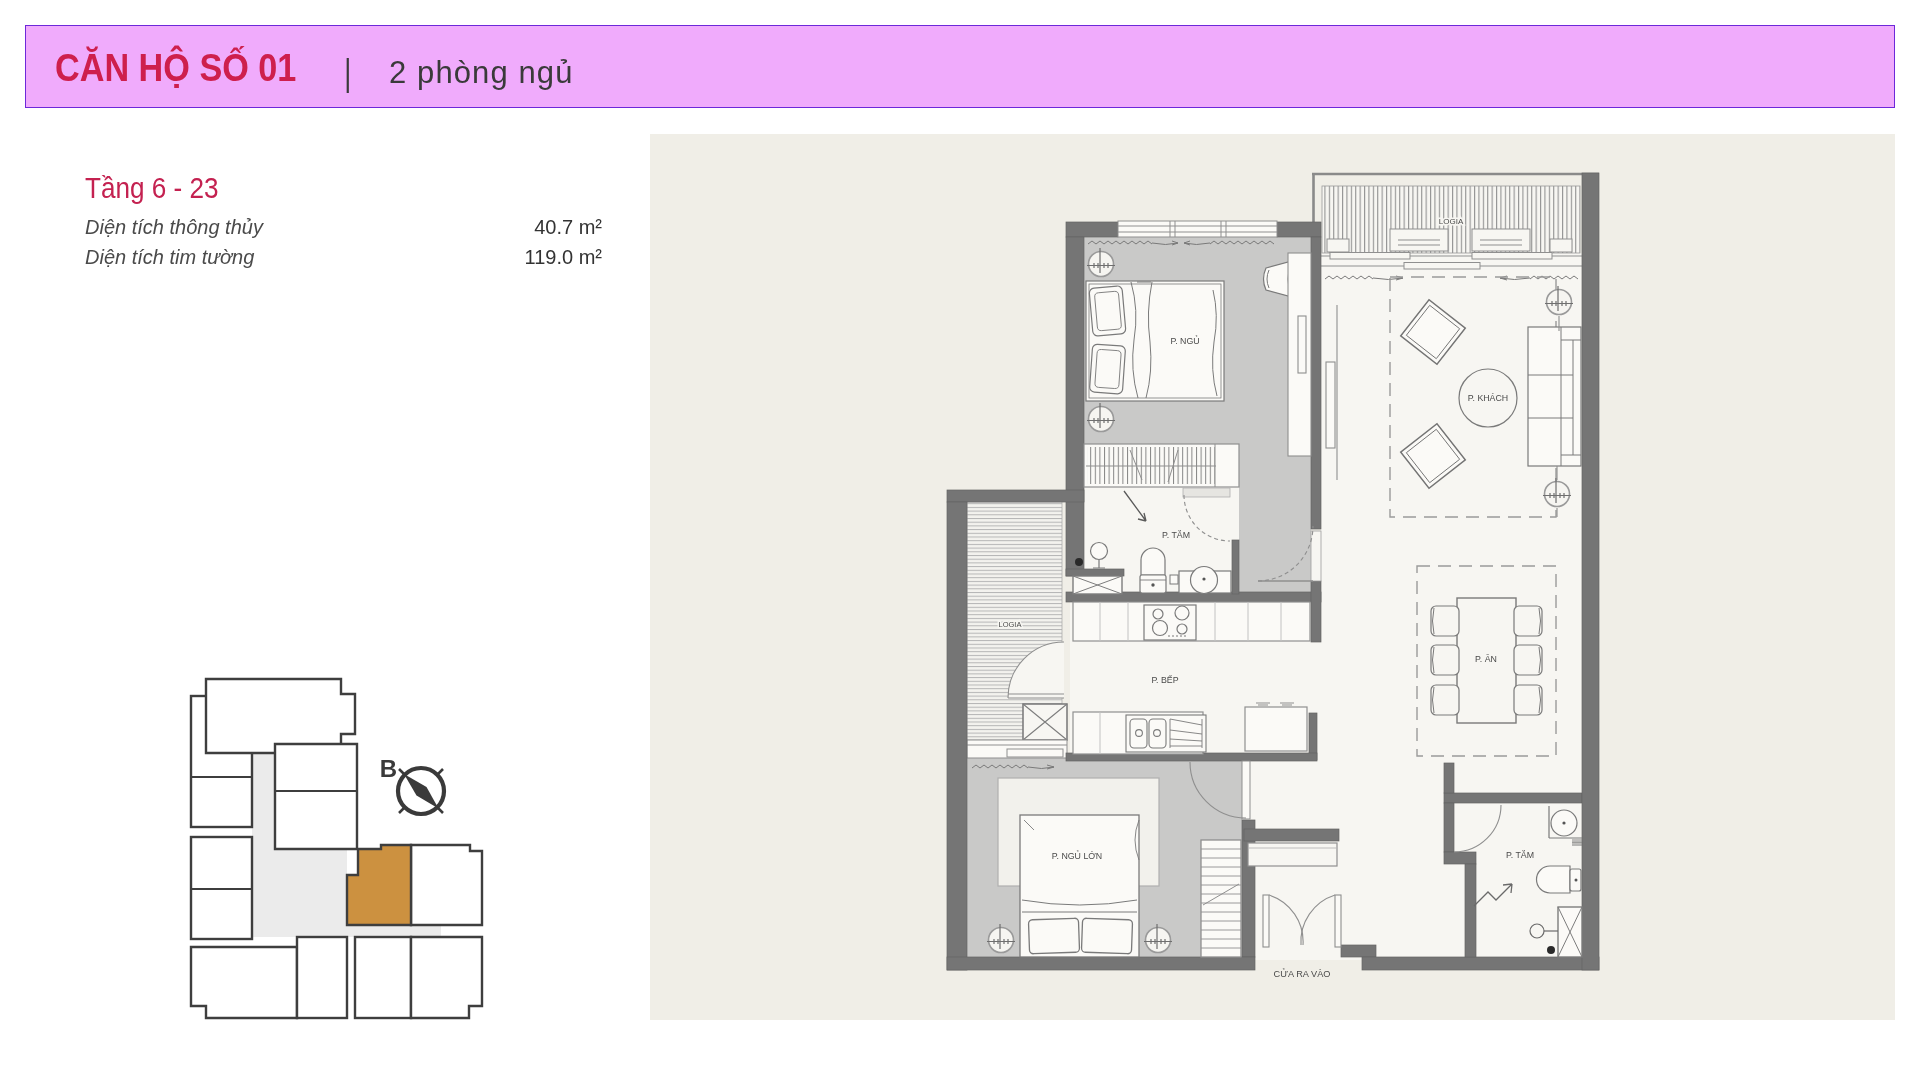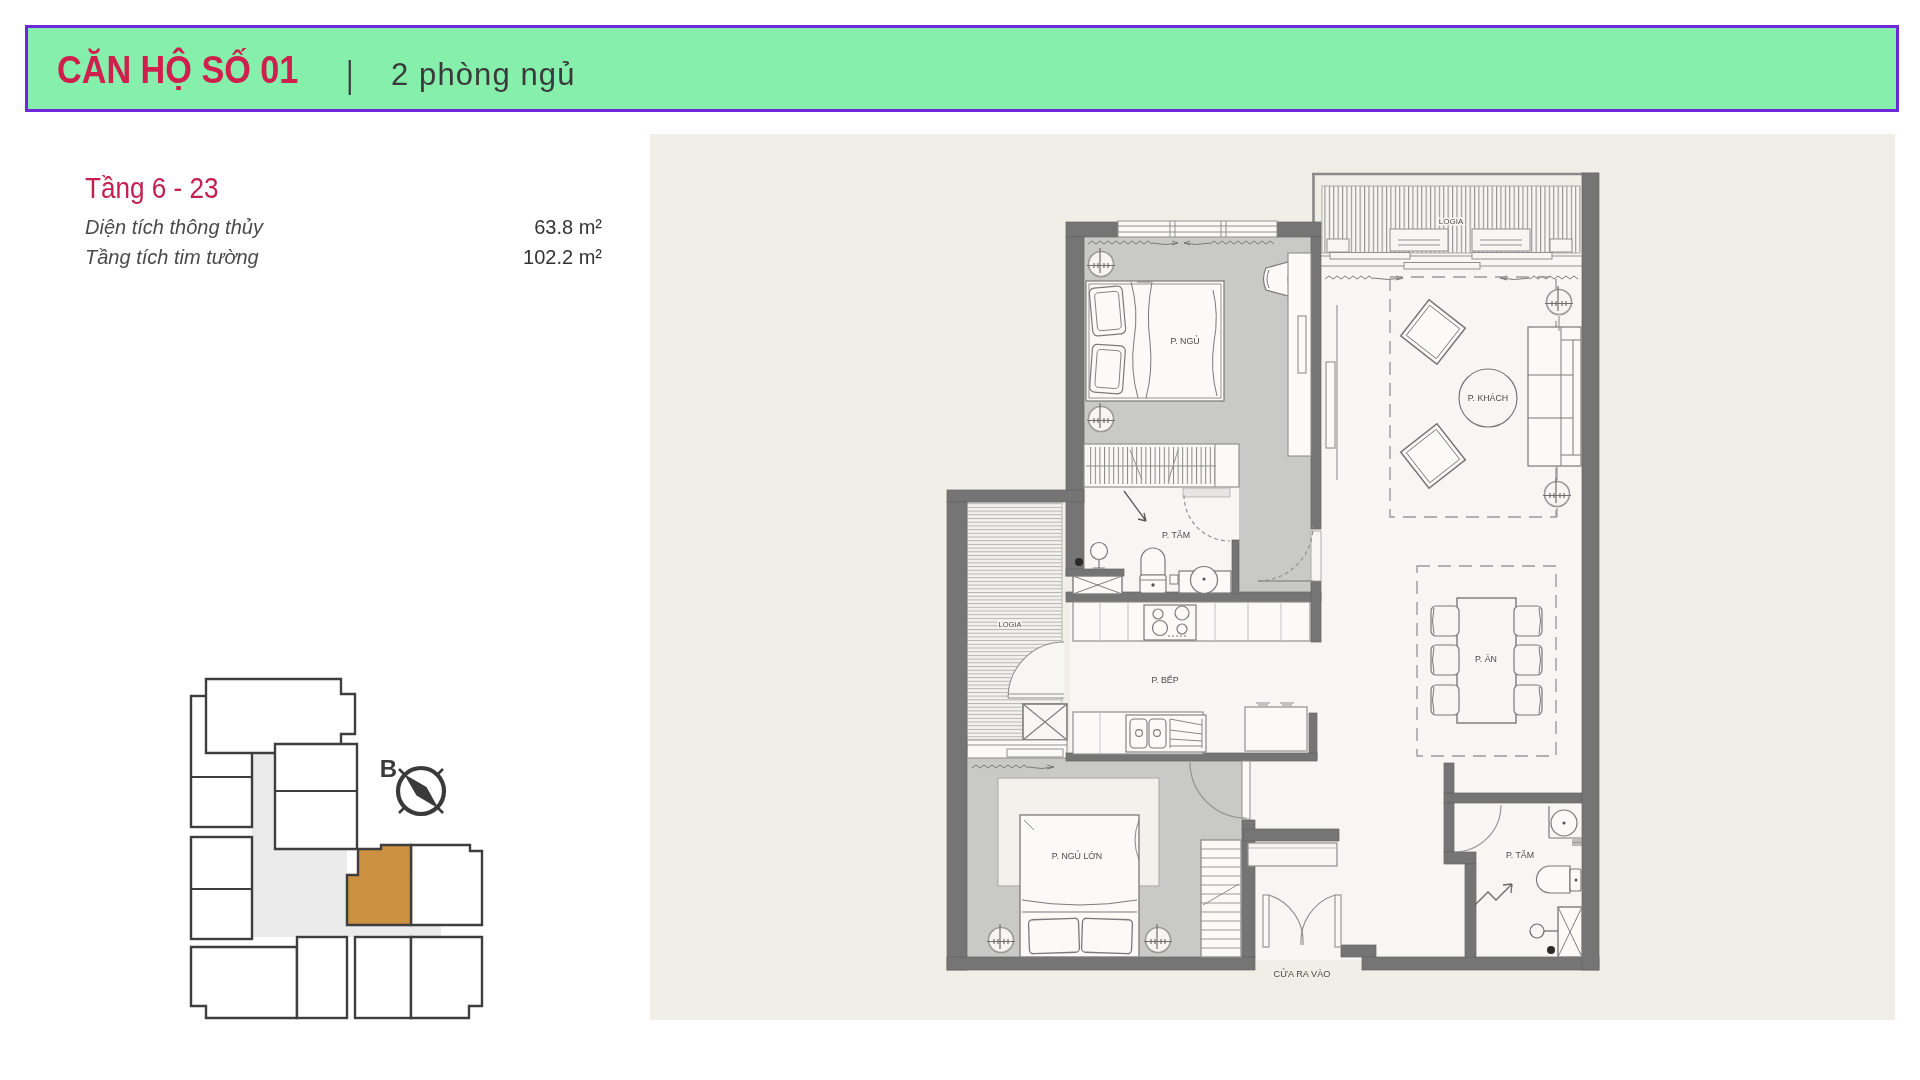--- a/index.html
+++ b/index.html
@@ -1,17 +1,17 @@
 <!DOCTYPE html>
 <html><head>
 <meta charset="utf-8">
 <style>
   html,body{margin:0;padding:0;}
   body{width:1920px;height:1080px;background:#ffffff;font-family:"Liberation Sans", sans-serif;position:relative;overflow:hidden;}
-  .hdr{position:absolute;left:25px;top:25px;width:1868px;height:81px;background:#86efac;border:3px solid #6d28d9;}
+  .hdr{position:absolute;left:25px;top:25px;width:1868px;height:81px;background:#f0abfc;border:1px solid #6d28d9;}
   .hdr .t1{position:absolute;left:29px;top:21px;font-size:38px;font-weight:bold;color:#ce1f4d;transform:scaleX(0.9);transform-origin:0 50%;white-space:nowrap;}
   .hdr .sep{position:absolute;left:317px;top:26px;font-size:36px;color:#3a3a3a;font-weight:400;transform:scaleX(0.75);}
   .hdr .t2{position:absolute;left:363px;top:29px;font-size:31px;color:#3a3a3a;letter-spacing:1.1px;white-space:nowrap;}
   .info-tang{position:absolute;left:85px;top:172px;font-size:29px;color:#c51e4c;transform:scaleX(0.9);transform-origin:0 50%;}
   .row{position:absolute;left:85px;width:517px;font-size:20px;color:#4a4a4a;}
   .row .lab{font-style:italic;}
   .row .val{position:absolute;right:0;top:0;font-style:normal;color:#333;}
 </style>
 </head>
 <body>
@@ -20,23 +20,23 @@
 
   <div class="t1">CĂN HỘ SỐ 01</div>
 
   <div class="sep">|</div>
 
   <div class="t2">2 phòng ngủ</div>
 </div>
 
 <div class="info-tang" style="color:#c42150;">Tầng 6 - 23</div>
 
-<div class="row" style="top:216px;"><span class="lab">Diện tích thông thủy</span><span class="val">63.8 m²</span></div>
-
-<div class="row" style="top:246px;"><span class="lab">Tầng tích tim tường</span><span class="val">102.2 m²</span></div>
+<div class="row" style="top:216px;"><span class="lab">Diện tích thông thủy</span><span class="val">40.7 m²</span></div>
+
+<div class="row" style="top:246px;"><span class="lab">Diện tích tim tường</span><span class="val">119.0 m²</span></div>
 <svg id="plan" width="1920" height="1080" viewBox="0 0 1920 1080" style="position:absolute;left:0;top:0;">
 <defs>
   <pattern id="hv" width="4.4" height="8" patternUnits="userSpaceOnUse">
     <rect width="4.4" height="8" fill="#f7f6f2"></rect>
     <rect x="0" y="0" width="1.1" height="8" fill="#929292"></rect>
   </pattern>
   <pattern id="hh" width="8" height="3.7" patternUnits="userSpaceOnUse">
     <rect width="8" height="3.7" fill="#f3f2ee"></rect>
     <rect x="0" y="0" width="8" height="1" fill="#b5b5b5"></rect>
   </pattern>

